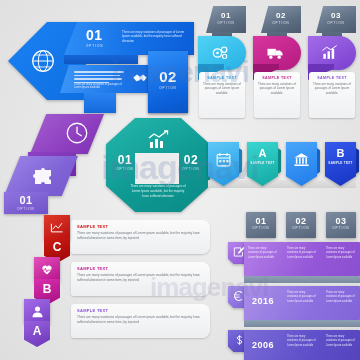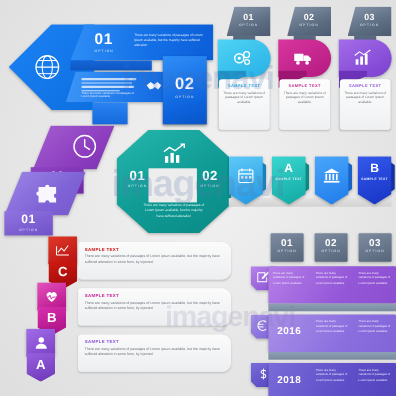--- a/index.html
+++ b/index.html
@@ -463,21 +463,21 @@
     <div class="gap" style="top:108px;"></div>
 
     <div class="mtab shadow" style="left:0;top:118px;">
       <div class="mtab-face" style="background:linear-gradient(150deg,#7a6ddc,#5546bd);"></div>
       <svg class="ico" style="left:5px;top:3px;" width="13" height="14" viewBox="0 0 24 24">
         <path d="M16 7 C14 5 8 5 8 8.5 C8 12 16 11.5 16 15.5 C16 19 10 19 8 17" stroke="#fff" stroke-width="1.8" fill="none"></path>
         <line x1="12" y1="3" x2="12" y2="21" stroke="#fff" stroke-width="1.5"></line>
       </svg>
     </div>
     <div class="mrow shadow" style="top:118px;background:linear-gradient(120deg,#7a6bd8,#5e4ec8 60%,#5344bc);">
-      <div class="ytxt">2018</div>
+      <div class="ytxt">2006</div>
       <div class="mcell" style="left:43px;font-size:2.6px;line-height:1.7;color:#e4e0f8;">There are many variations of passages of Lorem Ipsum available</div>
       <div class="mcell" style="left:82px;font-size:2.6px;line-height:1.7;color:#e4e0f8;">There are many variations of passages of Lorem Ipsum available</div>
     </div>
 
   </div>
 
   <div class="wm2">imagenavi</div>
   <div class="wm">imagenavi</div>
   <div class="wm3">imagenavi</div>
 

